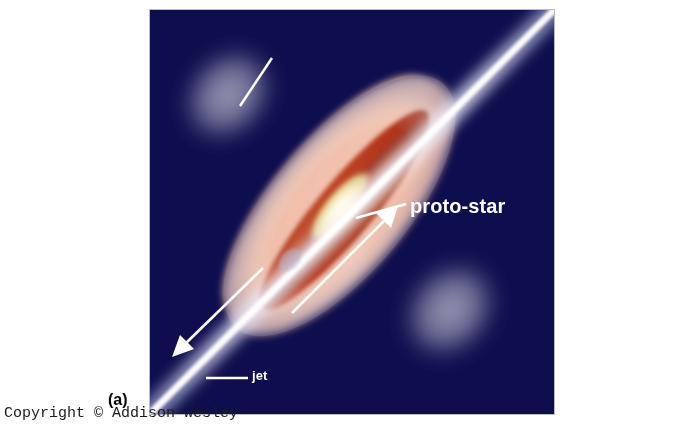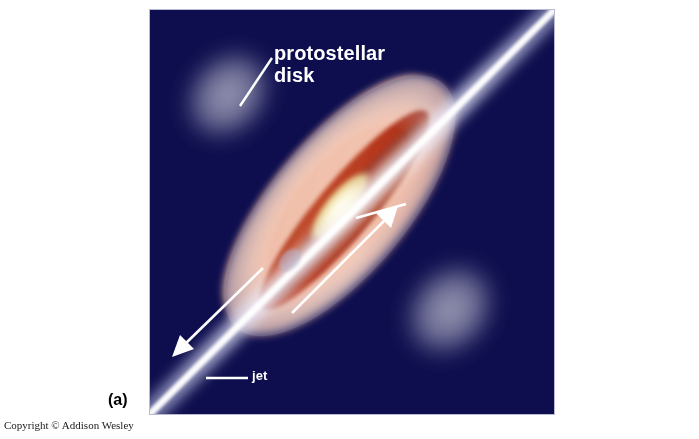--- a/index.html
+++ b/index.html
@@ -20,22 +20,22 @@
   .lbl{position:absolute;color:#ffffff;font-weight:bold;
        font-family:"Liberation Sans",sans-serif;line-height:1.12;
        letter-spacing:.1px;white-space:pre;}
   #label-protostellar-disk{left:124px;top:32px;font-size:20px;}
   #label-proto-star{left:260px;top:185px;font-size:20px;}
   #label-jet{left:102px;top:359px;font-size:13px;}
 
   
   #panel-caption{position:absolute;left:108px;top:391px;color:#000;
         font-size:16px;font-weight:bold;font-family:"Liberation Sans",sans-serif;}
-  #copyright{position:absolute;left:4px;top:419px;color:#1a1a1a;
-        font-size:11px;font-family:Liberation Serif, serif;}
+  #copyright{position:absolute;left:4px;top:405px;color:#1a1a1a;
+        font-size:15px;font-family:Liberation Mono, monospace;}
 </style>
 </head>
 <body>
 
 <div id="figure">
 
   <div id="panel">
 
     <svg class="lay" viewBox="0 0 404 404">
       <defs>
@@ -153,23 +153,22 @@
         <polygon points="22,347 44,339 30,325" fill="#ffffff"></polygon>
       </g>
 
       <line x1="122" y1="48" x2="90" y2="96" stroke="#ffffff" stroke-width="2.4"></line>
 
       <line x1="256" y1="194" x2="206" y2="208" stroke="#ffffff" stroke-width="2.4"></line>
 
       <line x1="56" y1="368" x2="98" y2="368" stroke="#ffffff" stroke-width="2.4"></line>
     </svg>
 
-    <div class="lbl" id="label-protostellar-disk">protostellar
-disk</div>
 
+    <div class="lbl" id="label-proto-star">proto-star</div>
 
     <div class="lbl" id="label-jet">jet</div>
 
   </div>
 
   <div id="panel-border"></div>
 
   <div id="panel-caption">(a)</div>
 
   <div id="copyright">Copyright © Addison Wesley</div>

